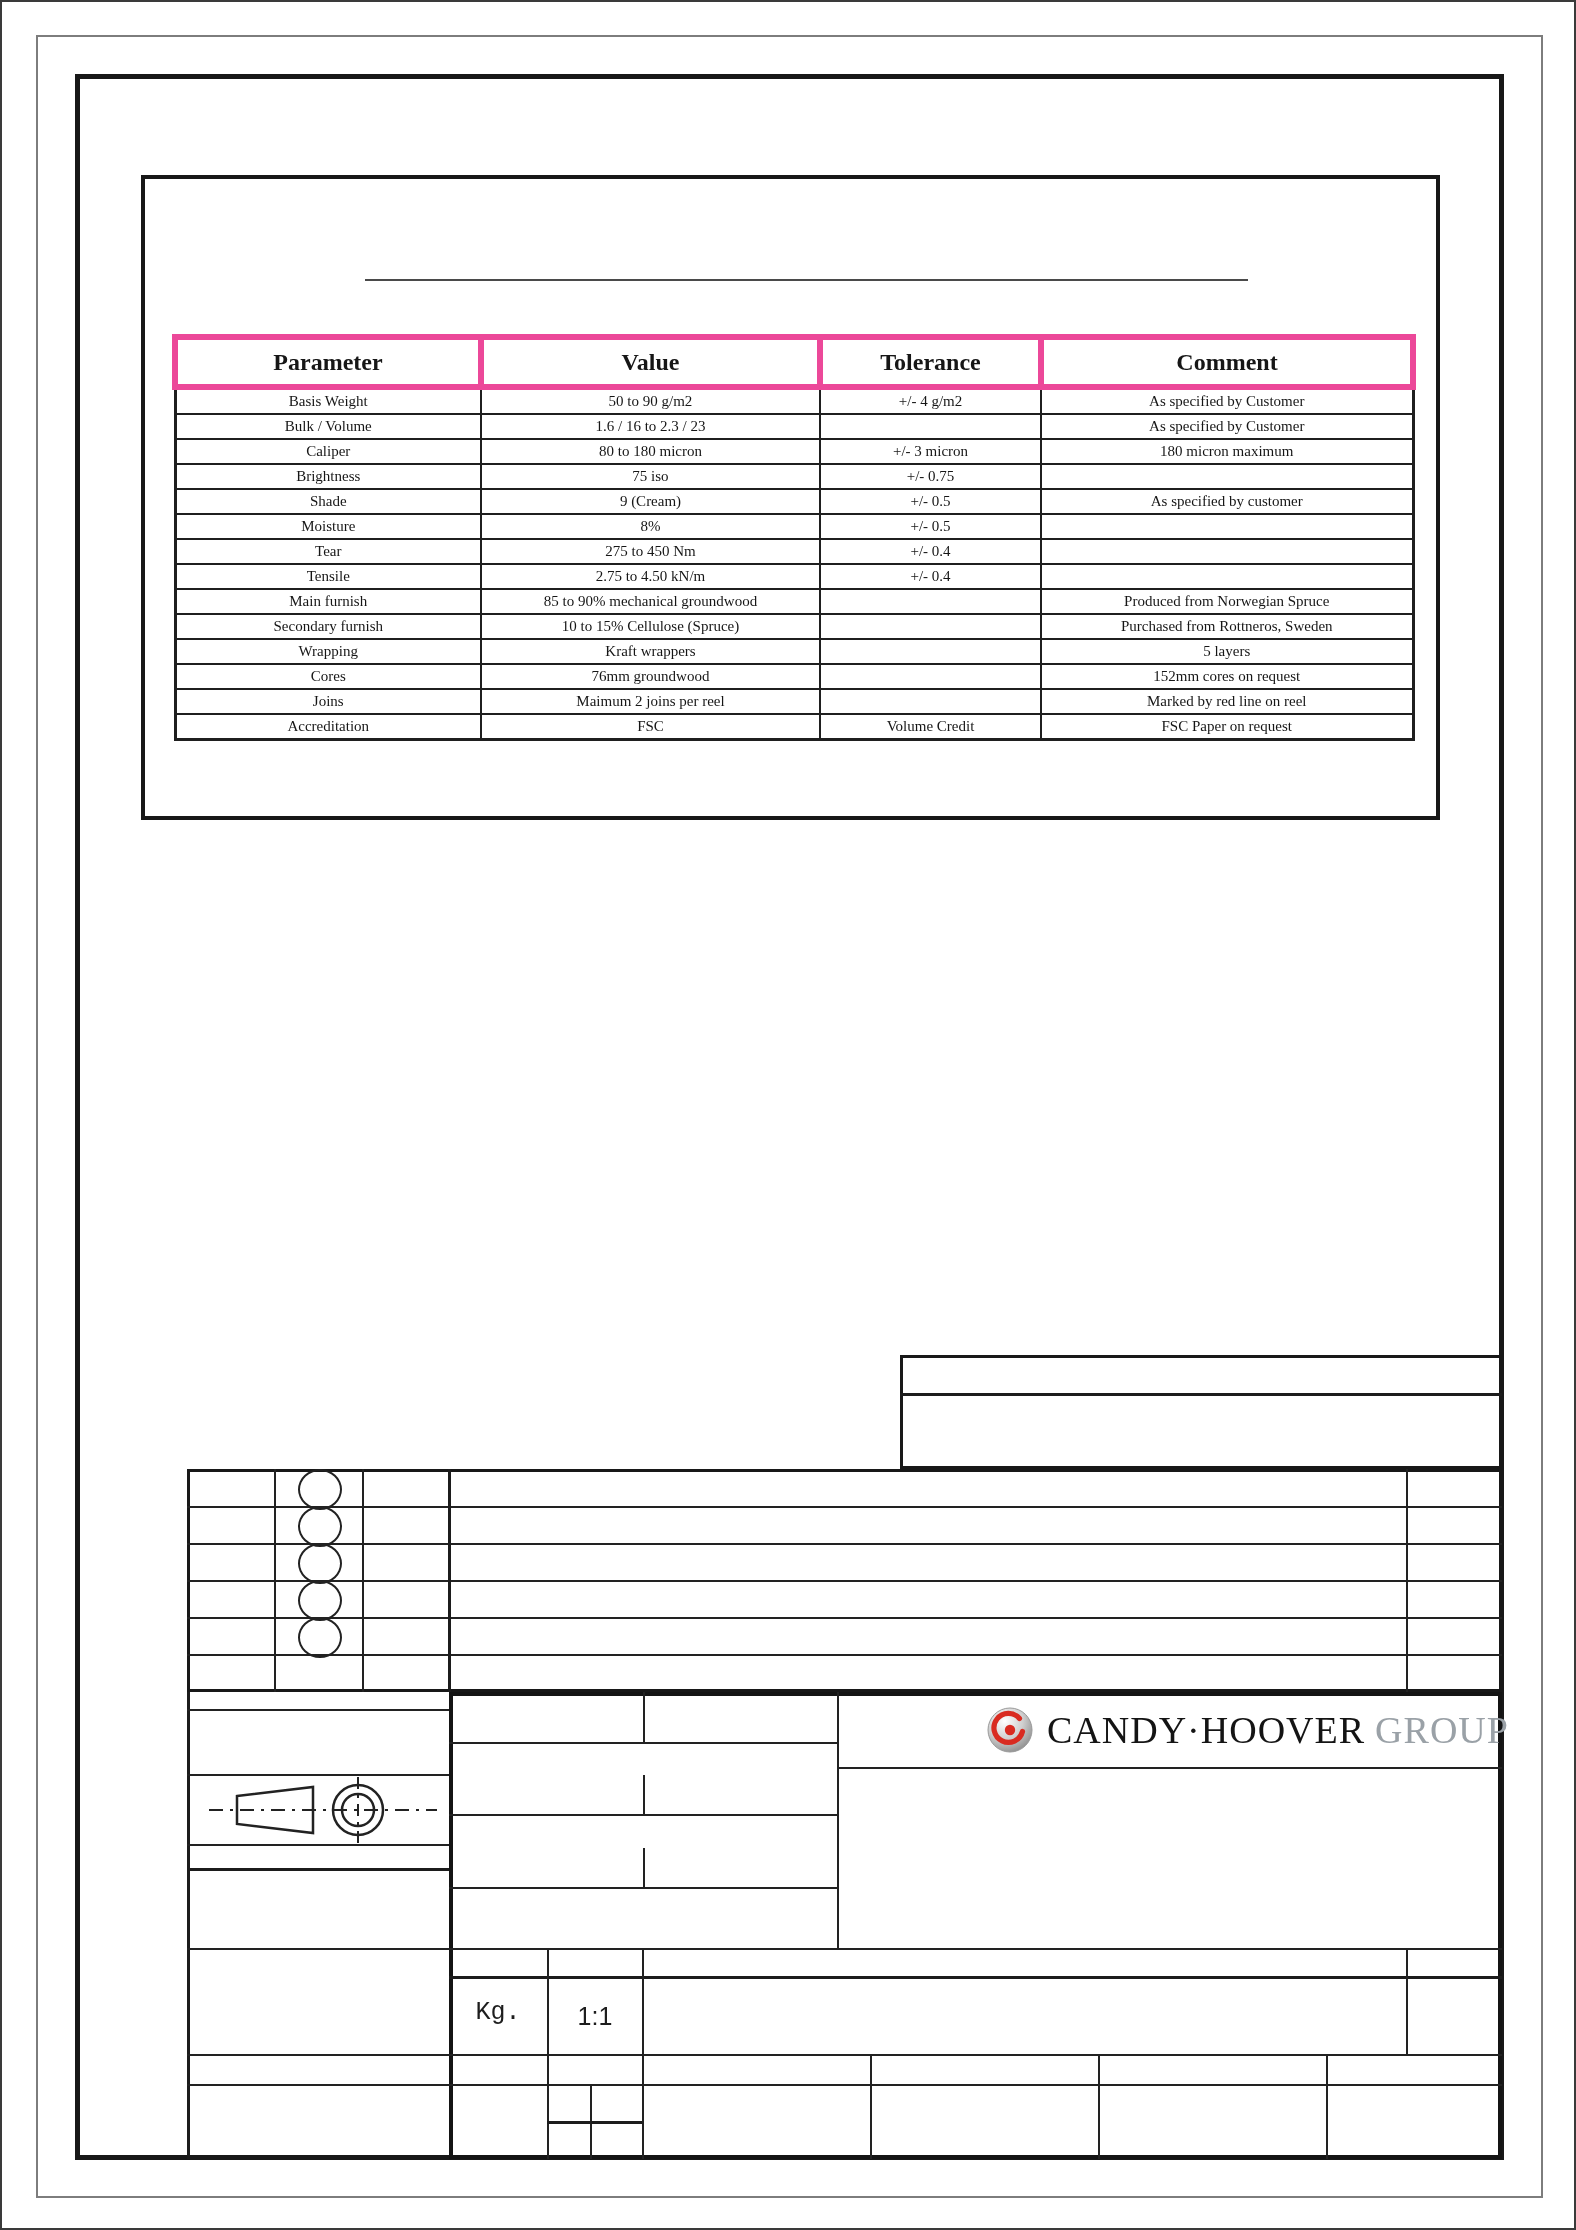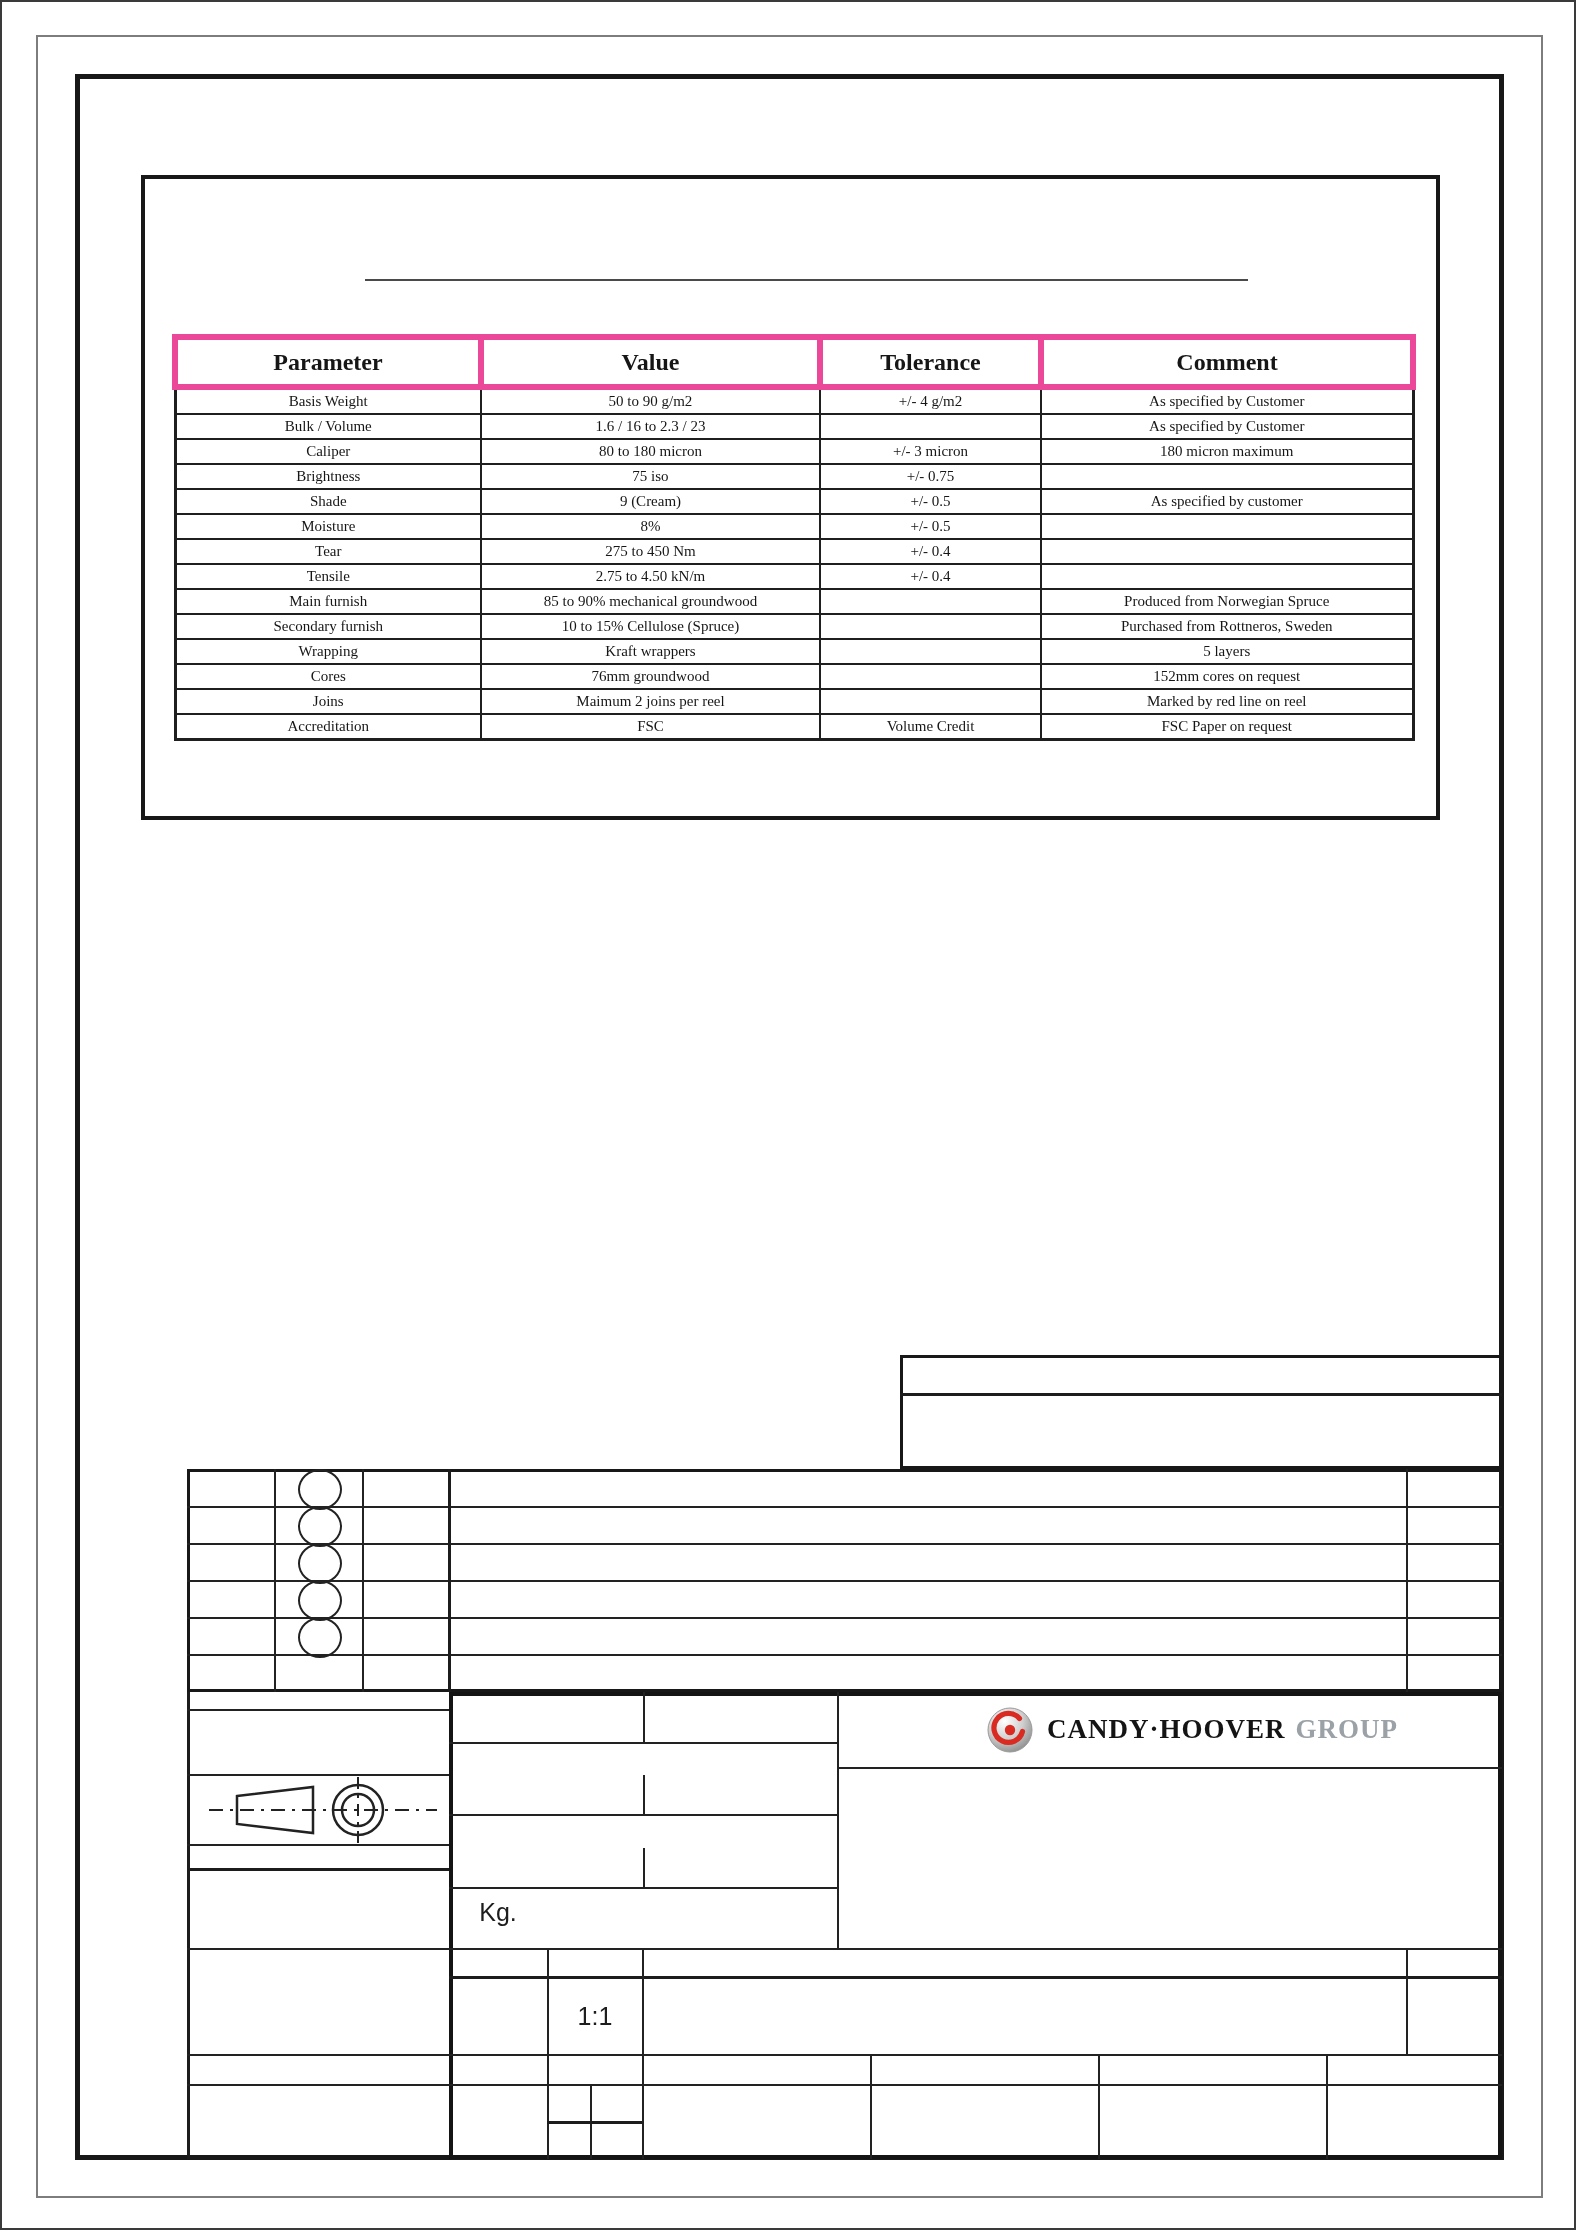--- a/index.html
+++ b/index.html
@@ -27,21 +27,21 @@
   .rev-circle{position:absolute;left:296px;width:40px;height:37px;border:2.5px solid #222;border-radius:50%;background:transparent;}
   
   .tr-box{left:898px;top:1353px;width:602px;height:114px;border:3px solid #181818;}
   
   .main-block{left:447px;top:1690px;width:1053px;height:467px;border:4px solid #141414;}
   .cell-label{position:absolute;display:flex;align-items:center;justify-content:center;
     font-family:"Liberation Sans",sans-serif;font-size:25px;color:#1d1d1d;}
   
   .logo-cell{left:835px;top:1690px;width:665px;height:75px;display:flex;align-items:center;}
   .logo-wrap{position:absolute;left:150px;top:0;height:75px;display:flex;align-items:center;gap:14px;}
-  .logo-text{font-family:"Liberation Serif",serif;font-size:27px;letter-spacing:1px;white-space:nowrap;font-weight:bold;}
+  .logo-text{font-family:"Liberation Serif",serif;font-size:38px;letter-spacing:1px;white-space:nowrap;}
   .logo-brand{color:#141414;}
   .logo-suffix{color:#9aa1a7;margin-left:10px;}
 </style>
 </head>
 <body>
 
 <div class="page">
 
   <div class="abs thin-frame"></div>
   <div class="abs thick-frame"></div>
@@ -199,21 +199,21 @@
 
   <div class="hl" style="left:185px;top:1946px;width:1315px;height:2px;background:#222;"></div>
   <div class="hl" style="left:447px;top:1974px;width:1053px;height:3px;"></div>
   <div class="vl" style="left:545px;top:1946px;height:30px;width:1.5px;background:#222;"></div>
   <div class="vl" style="left:640px;top:1946px;height:30px;width:1.5px;background:#222;"></div>
   <div class="vl" style="left:1404px;top:1946px;height:30px;width:1.5px;background:#222;"></div>
 
   <div class="vl" style="left:545px;top:1976px;height:76px;width:1.5px;background:#222;"></div>
   <div class="vl" style="left:640px;top:1976px;height:76px;width:1.5px;background:#222;"></div>
   <div class="vl" style="left:1404px;top:1976px;height:76px;width:1.5px;background:#222;"></div>
-  <div class="cell-label" style="left:447px;top:1872px;width:98px;height:76px;">Kg.</div>
+  <div class="cell-label" style="left:447px;top:1972px;width:98px;height:76px;font-family:Liberation Mono, monospace;">Kg.</div>
   <div class="cell-label" style="left:545px;top:1976px;width:96px;height:76px;">1:1</div>
 
   <div class="hl" style="left:185px;top:2052px;width:1315px;height:1.5px;background:#222;"></div>
   <div class="vl" style="left:545px;top:2052px;height:30px;width:1.5px;background:#222;"></div>
   <div class="vl" style="left:640px;top:2052px;height:30px;width:1.5px;background:#222;"></div>
   <div class="vl" style="left:868px;top:2052px;height:105px;width:1.5px;background:#222;"></div>
   <div class="vl" style="left:1096px;top:2052px;height:105px;width:1.5px;background:#222;"></div>
   <div class="vl" style="left:1324px;top:2052px;height:105px;width:1.5px;background:#222;"></div>
   <div class="hl" style="left:185px;top:2082px;width:1315px;height:1.5px;background:#222;"></div>
   <div class="vl" style="left:545px;top:2082px;height:75px;width:1.5px;background:#222;"></div>

